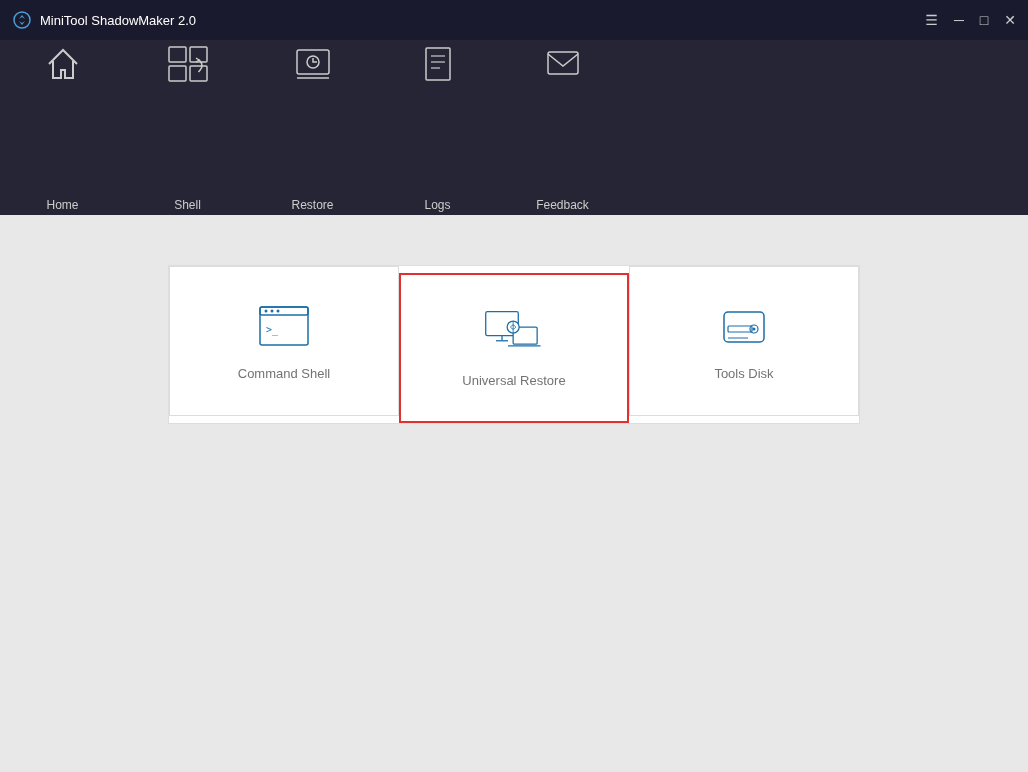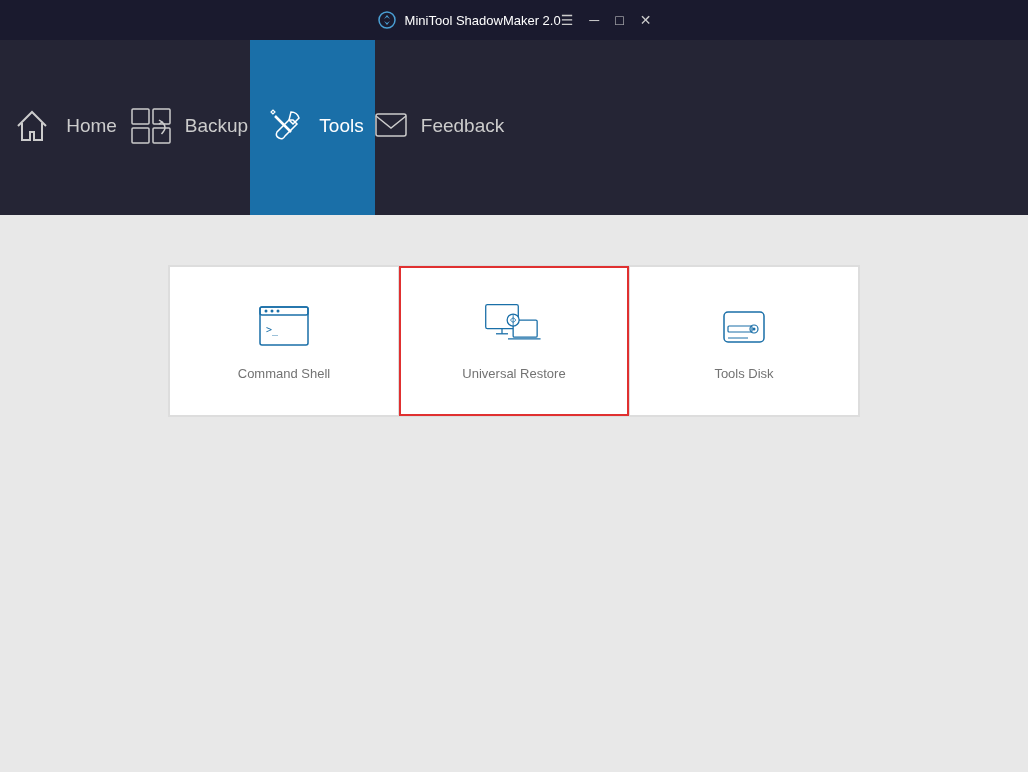--- a/index.html
+++ b/index.html
@@ -13,21 +13,21 @@
       font-family: 'Segoe UI', Arial, sans-serif;
       background: #e8e8e8;
       overflow: hidden;
     }
     
     #titlebar {
       height: 40px;
       background: #1a1a2e;
       display: flex;
       align-items: center;
-      justify-content: center;
+      justify-content: space-between;
       padding: 0 12px;
       user-select: none;
     }
     #titlebar-left {
       display: flex;
       align-items: center;
       gap: 8px;
       color: #fff;
       font-size: 13px;
     }
@@ -48,27 +48,27 @@
 
     
     #navbar {
       height: 175px;
       background: #252535;
       display: flex;
       align-items: stretch;
     }
     .nav-item {
       display: flex;
-      flex-direction: row;
-      align-items: center;
-      justify-content: center;
+      flex-direction: column;
+      align-items: center;
+      justify-content: space-between;
       width: 125px;
       cursor: pointer;
       color: #ccc;
-      font-size: 19px;
+      font-size: 12px;
       gap: 10px;
       border-bottom: 3px solid transparent;
       transition: background 0.2s;
     }
     .nav-item.active {
       background: #1a6fa8;
       color: #fff;
       border-bottom-color: transparent;
     }
     .nav-icon {
@@ -112,20 +112,21 @@
       justify-content: center;
       cursor: pointer;
       gap: 14px;
       border: 1px solid #ddd;
       transition: background 0.2s;
       position: relative;
     }
     .tool-card.selected {
       border: 2px solid #e03030;
       background: white;
+      margin-top: 7px;
     }
     .tool-card-icon {
       width: 60px;
       height: 50px;
       display: flex;
       align-items: center;
       justify-content: center;
     }
     .tool-card-label {
       font-size: 13px;
@@ -169,39 +170,49 @@
     <div class="nav-icon">
       <svg width="44" height="40" viewBox="0 0 44 40">
         <rect x="3" y="3" width="17" height="15" rx="1" stroke="#ccc" stroke-width="1.5" fill="none"></rect>
         <rect x="24" y="3" width="17" height="15" rx="1" stroke="#ccc" stroke-width="1.5" fill="none"></rect>
         <rect x="3" y="22" width="17" height="15" rx="1" stroke="#ccc" stroke-width="1.5" fill="none"></rect>
         <rect x="24" y="22" width="17" height="15" rx="1" stroke="#ccc" stroke-width="1.5" fill="none"></rect>
         <path d="M32.5 28 Q36 24 36 22 Q36 18 32.5 16" stroke="#ccc" stroke-width="1.5" fill="none"></path>
         <path d="M30 14 L33 16 L30 18" stroke="#ccc" stroke-width="1.5" fill="none"></path>
       </svg>
     </div>
-    <span>Backup</span>
-  </div>
-
-
-
-
-  <div class="nav-item active">
-    <div class="nav-icon">
-      <svg width="44" height="44" viewBox="0 0 44 44">
-
-        <path d="M28 8 Q34 8 36 14 L30 20 L26 16 Z" stroke="white" stroke-width="1.5" fill="none"></path>
-        <path d="M26 16 L14 28 Q12 32 16 34 Q20 36 22 32 L34 20 L30 16 Z" stroke="white" stroke-width="1.5" fill="none"></path>
-
-        <line x1="12" y1="12" x2="28" y2="28" stroke="white" stroke-width="2.5"></line>
-        <path d="M10 10 L8 8 L10 6 L12 8 Z" stroke="white" stroke-width="1.2" fill="none"></path>
-      </svg>
-    </div>
-    <span>Tools</span>
-  </div>
+    <span>Shell</span>
+  </div>
+
+  <div class="nav-item">
+    <div class="nav-icon">
+      <svg width="40" height="40" viewBox="0 0 40 40">
+        <rect x="4" y="6" width="32" height="24" rx="2" stroke="#ccc" stroke-width="1.5" fill="none"></rect>
+        <circle cx="20" cy="18" r="6" stroke="#ccc" stroke-width="1.5" fill="none"></circle>
+        <path d="M20 14 L20 18 L24 18" stroke="#ccc" stroke-width="1.5" fill="none"></path>
+        <line x1="4" y1="34" x2="36" y2="34" stroke="#ccc" stroke-width="1.5"></line>
+      </svg>
+    </div>
+    <span>Restore</span>
+  </div>
+
+
+  <div class="nav-item">
+    <div class="nav-icon">
+      <svg width="40" height="40" viewBox="0 0 40 40">
+        <rect x="8" y="4" width="24" height="32" rx="1" stroke="#ccc" stroke-width="1.5" fill="none"></rect>
+        <line x1="13" y1="12" x2="27" y2="12" stroke="#ccc" stroke-width="1.2"></line>
+        <line x1="13" y1="18" x2="27" y2="18" stroke="#ccc" stroke-width="1.2"></line>
+        <line x1="13" y1="24" x2="22" y2="24" stroke="#ccc" stroke-width="1.2"></line>
+        <line x1="8" y1="8" x2="8" y2="8"></line>
+      </svg>
+    </div>
+    <span>Logs</span>
+  </div>
+
 
   <div class="nav-item">
     <div class="nav-icon">
       <svg width="40" height="40" viewBox="0 0 40 40">
         <rect x="5" y="8" width="30" height="22" rx="2" stroke="#ccc" stroke-width="1.5" fill="none"></rect>
         <polyline points="5,10 20,22 35,10" stroke="#ccc" stroke-width="1.5" fill="none"></polyline>
       </svg>
     </div>
     <span>Feedback</span>
   </div>

